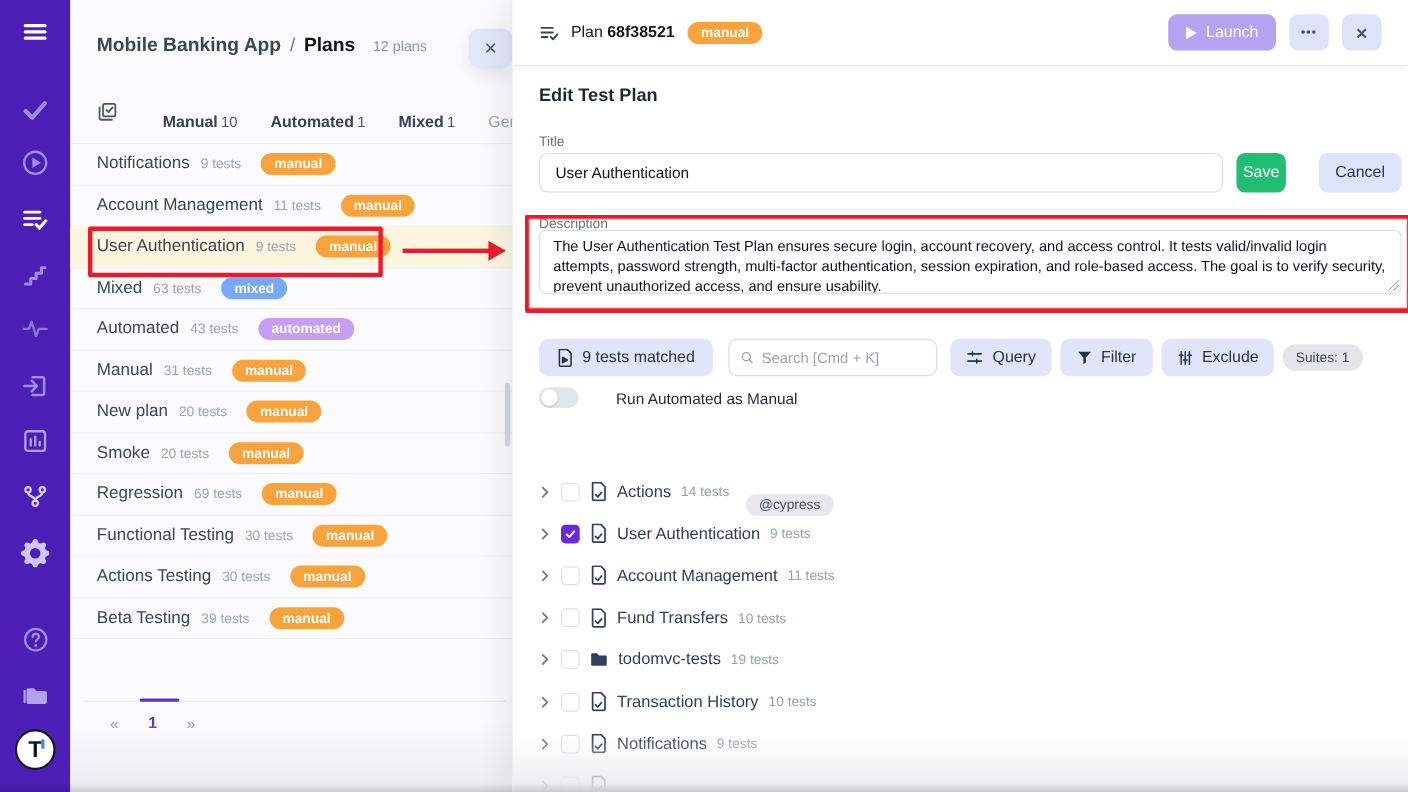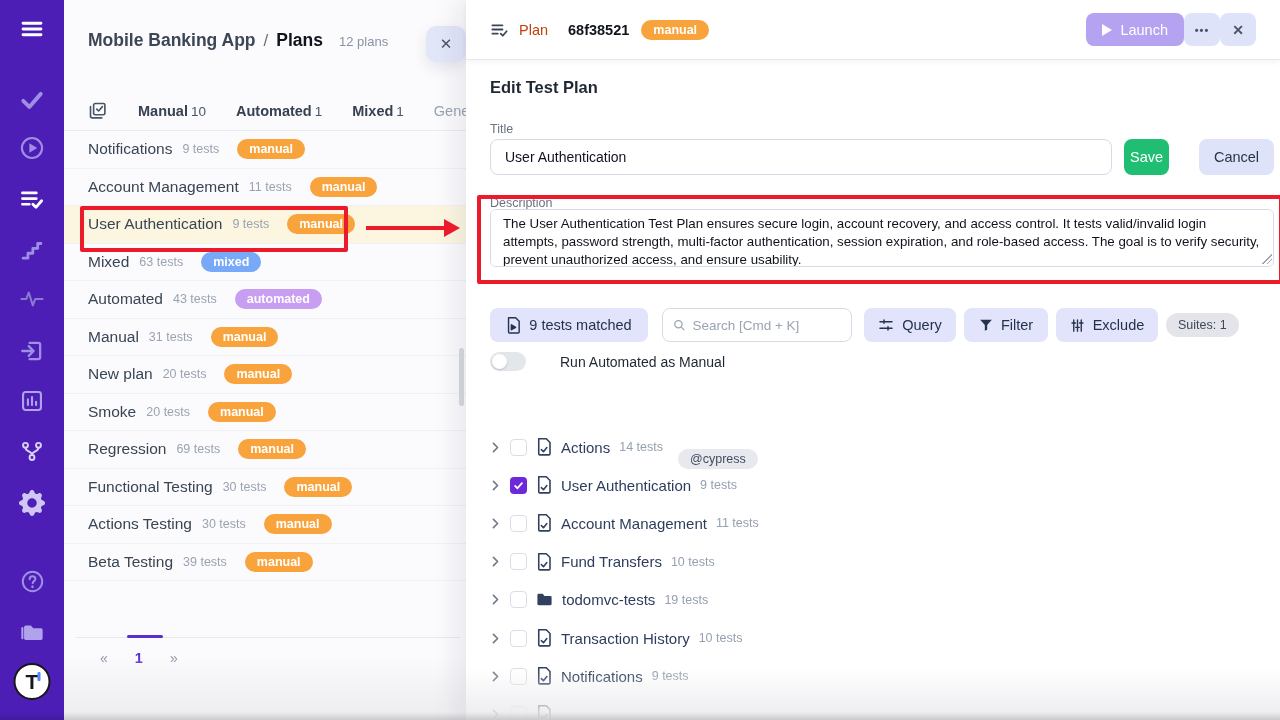--- a/index.html
+++ b/index.html
@@ -21,22 +21,22 @@
   
   .left-panel { position:absolute; left:64px; top:0; width:402px; height:720px; background:#FBFBFD; z-index:6; }
   .lp-header { position:absolute; left:24px; top:30px; display:flex; align-items:baseline; gap:8px; white-space:nowrap; }
   .lp-title-project { font-size:17.5px; font-weight:700; color:#3C4656; }
   .lp-title-sep { font-size:17px; color:#6B7280; font-weight:400; }
   .lp-title-section { font-size:17.5px; font-weight:700; color:#10131B; }
   .lp-count { font-size:13px; color:#8A93A3; margin-left:8px; }
   .lp-close { position:absolute; left:362px; top:26px; width:40px; height:36px; background:#E2E6F9;
               border:none; border-radius:10px; color:#4B5563; font-size:15px; cursor:pointer;
               box-shadow:0 6px 14px rgba(40,40,90,.10); }
-  .lp-tabs { position:absolute; left:0; top:92px; width:402px; height:39px; display:flex; align-items:center;
-             gap:30px; padding-left:24px; border-bottom:1px solid #E9EBEF; }
+  .lp-tabs { position:absolute; left:0; top:92px; width:402px; height:39px; display:flex; 
+             gap:40px; padding-left:24px; border-bottom:1px solid #E9EBEF; }
   .lp-tab { font-size:14.5px; font-weight:700; color:#374151; white-space:nowrap; cursor:pointer; }
   .lp-tab .cnt { font-weight:400; color:#4B5563; margin-left:3px; font-size:13.5px; }
   .lp-tab.muted { color:#9AA3B2; font-weight:400; }
   .lp-tab-icon { color:#4B5563; display:flex; }
 
   .plan-list { position:absolute; left:0; top:131px; width:402px; }
   .plan-row { height:37.5px; display:flex; align-items:center; padding-left:24px; gap:10px;
               border-bottom:1px solid #EFF1F4; background:transparent; cursor:pointer; }
   .plan-row.v-active { background:#FCF6E1; }
   .plan-name { font-size:15.5px; font-weight:500; color:#3A4554; white-space:nowrap; }
@@ -56,23 +56,23 @@
   .lp-fade { position:absolute; left:0; bottom:0; width:402px; height:64px;
              background:linear-gradient(180deg, rgba(240,240,243,0) 0%, #ECECEF 100%); pointer-events:none; }
 
   
   .drawer { position:absolute; left:466px; top:0; width:814px; height:720px; background:#FFFFFF; z-index:8;
             box-shadow:-10px 0 24px rgba(25,25,60,.08); }
   .dw-header { position:absolute; left:0; top:0; width:100%; height:60px; border-bottom:1px solid #E7E9EE;
                display:flex; align-items:center; padding:0 24px; background:#fff;
                box-shadow:0 2px 6px rgba(25,25,60,.05); }
   .dw-head-icon { color:#3C4656; display:flex; margin-right:10px; }
-  .dw-plan-label { font-size:14.5px; color:#c2410c; margin-right:20px; }
+  .dw-plan-label { font-size:14.5px; color:#0f172a; margin-right:4px; }
   .dw-plan-id { font-size:14.5px; font-weight:700; color:#10131B; margin-right:12px; }
-  .dw-head-right { margin-left:auto; display:flex; gap:0; align-items:flex-end; }
+  .dw-head-right { margin-left:auto; display:flex; gap:12px; align-items:flex-end; }
   .btn-launch { height:33px; padding:0 16px; border:none; border-radius:8px; background:#B5A2F0; color:#fff;
                 font-size:14.5px; font-weight:500; display:flex; align-items:center; gap:8px; cursor:pointer;
                 font-family:inherit; }
   .btn-sq { width:36px; height:33px; border:none; border-radius:8px; background:#DFE3F9; color:#4B5563;
             font-size:14px; font-weight:700; cursor:pointer; font-family:inherit; }
 
   .dw-edit-title { position:absolute; left:24px; top:78px; font-size:16.5px; font-weight:700; color:#1F2733;text-align:center; }
   .field-label { position:absolute; font-size:12.5px; color:#6B7280; }
   .title-input { position:absolute; left:24px; top:139px; width:622px; height:36px; border:1px solid #D6DBE7;
                  border-radius:8px; padding:0 14px; font-size:14px; color:#10131B; font-family:inherit; background:#fff; }

